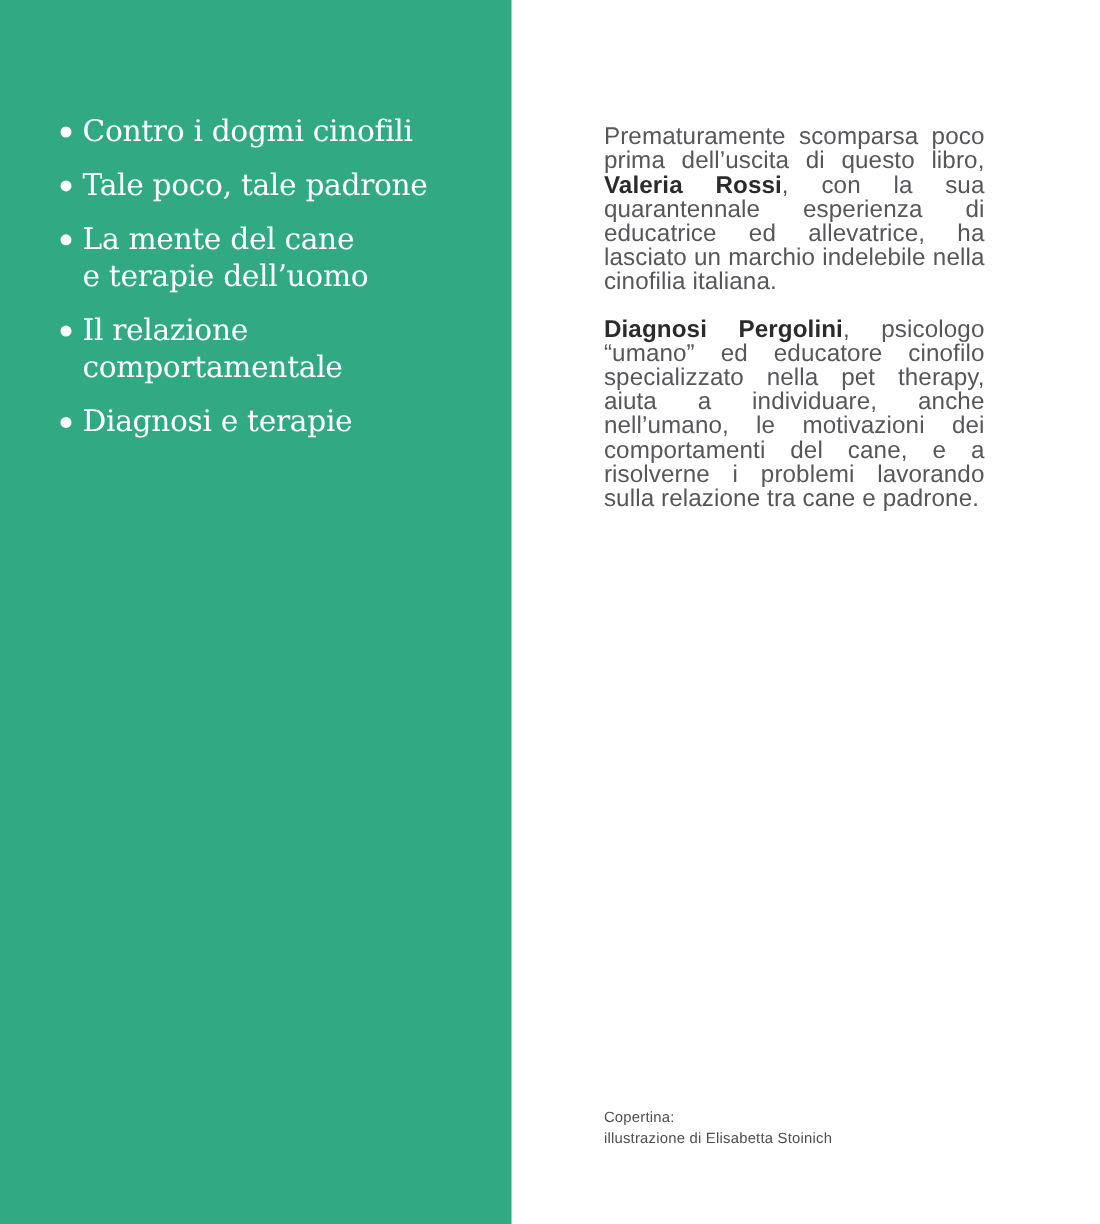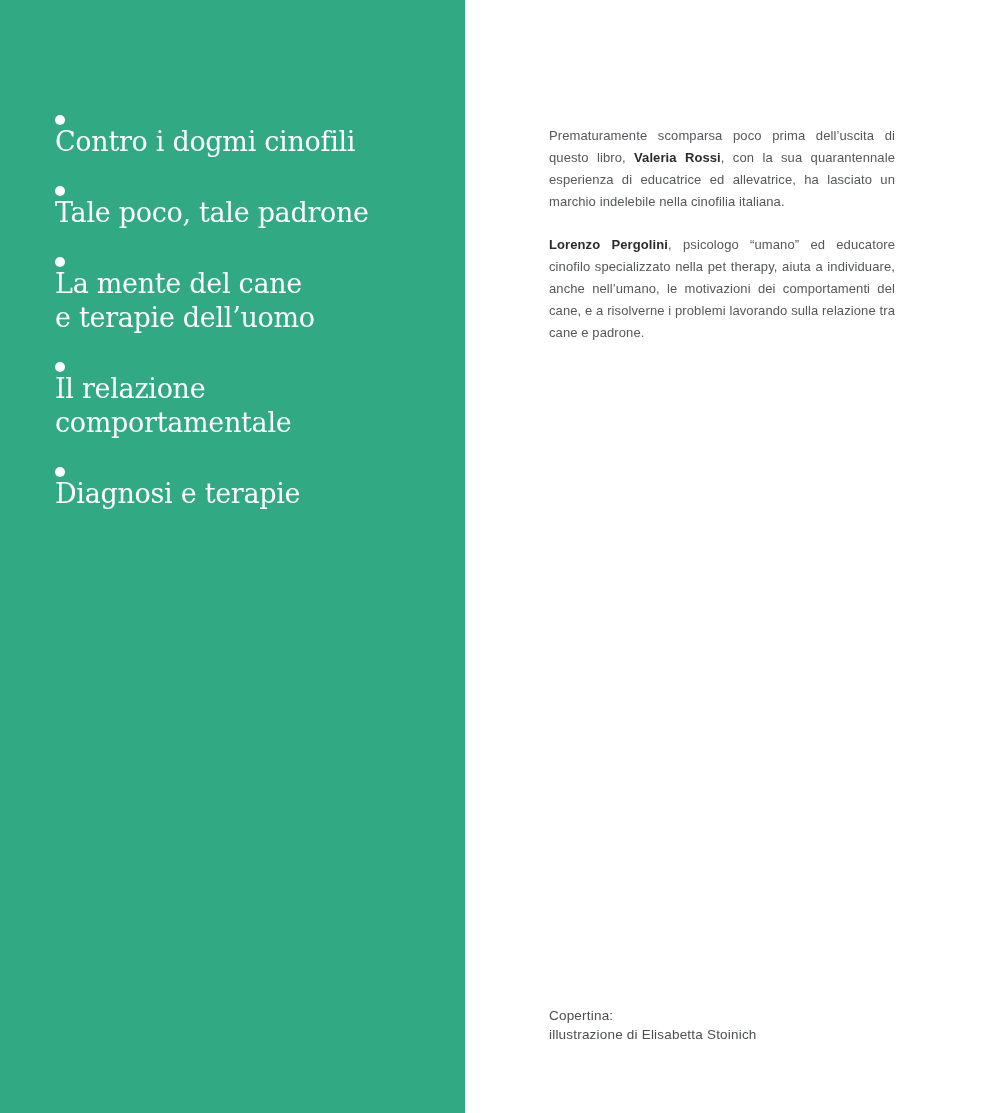--- a/index.html
+++ b/index.html
@@ -34,43 +34,42 @@
   }
   ul.toc li {
     display: flex;
     align-items: flex-start;
     margin: 0 0 15px 0;
     color: #ffffff;
     font-family: "DejaVu Serif", "Liberation Mono", serif;
     font-size: 27px;
     line-height: 34px;
     letter-spacing: -0.3px;
-    flex-direction: column;
   }
   .bullet-dot {
     flex: 0 0 auto;
     width: 10px;
     height: 10px;
     border-radius: 50%;
     background: #ffffff;
     margin: 12px 10px 0 0;
   }
   .toc-text {
     white-space: pre-line;
   }
   
   .right-col {
     position: absolute;
     left: 549px;
     top: 109px;
     width: 346px;
   }
   p.about {
-    margin: 16px 0 21px 0;
-    font-size: 13px;
+    margin: 4px 0 21px 0;
+    font-size: 22px;
     line-height: 22px;
     letter-spacing: 0.1px;
     color: #56575b;
     text-align: justify;
   }
   p.about strong {
     color: #2b2b2d;
     font-weight: bold;
   }
   
@@ -112,19 +111,19 @@
       </li>
       <li>
         <span class="bullet-dot"></span>
         <span class="toc-text">Diagnosi e terapie</span>
       </li>
     </ul>
   </aside>
 
   <main class="right-col">
     <p class="about"><span>Prematuramente scomparsa poco prima dell’uscita di questo libro, </span><strong>Valeria Rossi</strong><span>, con la sua quarantennale esperienza di educatrice ed allevatrice, ha lasciato un marchio indelebile nella cinofilia italiana.</span></p>
-    <p class="about"><strong>Lorenzo Pergolini</strong><span>, psicologo “umano” ed educatore cinofilo specializzato nella pet therapy, aiuta a individuare, anche nell’umano, le motivazioni dei comportamenti del cane, e a risolverne i problemi lavorando sulla relazione tra cane e padrone.</span></p>
+    <p class="about"><strong>Diagnosi Pergolini</strong><span>, psicologo “umano” ed educatore cinofilo specializzato nella pet therapy, aiuta a individuare, anche nell’umano, le motivazioni dei comportamenti del cane, e a risolverne i problemi lavorando sulla relazione tra cane e padrone.</span></p>
   </main>
 
   <div class="credit">Copertina:
 illustrazione di Elisabetta Stoinich</div>
 
 </div>
 
 </body></html>

